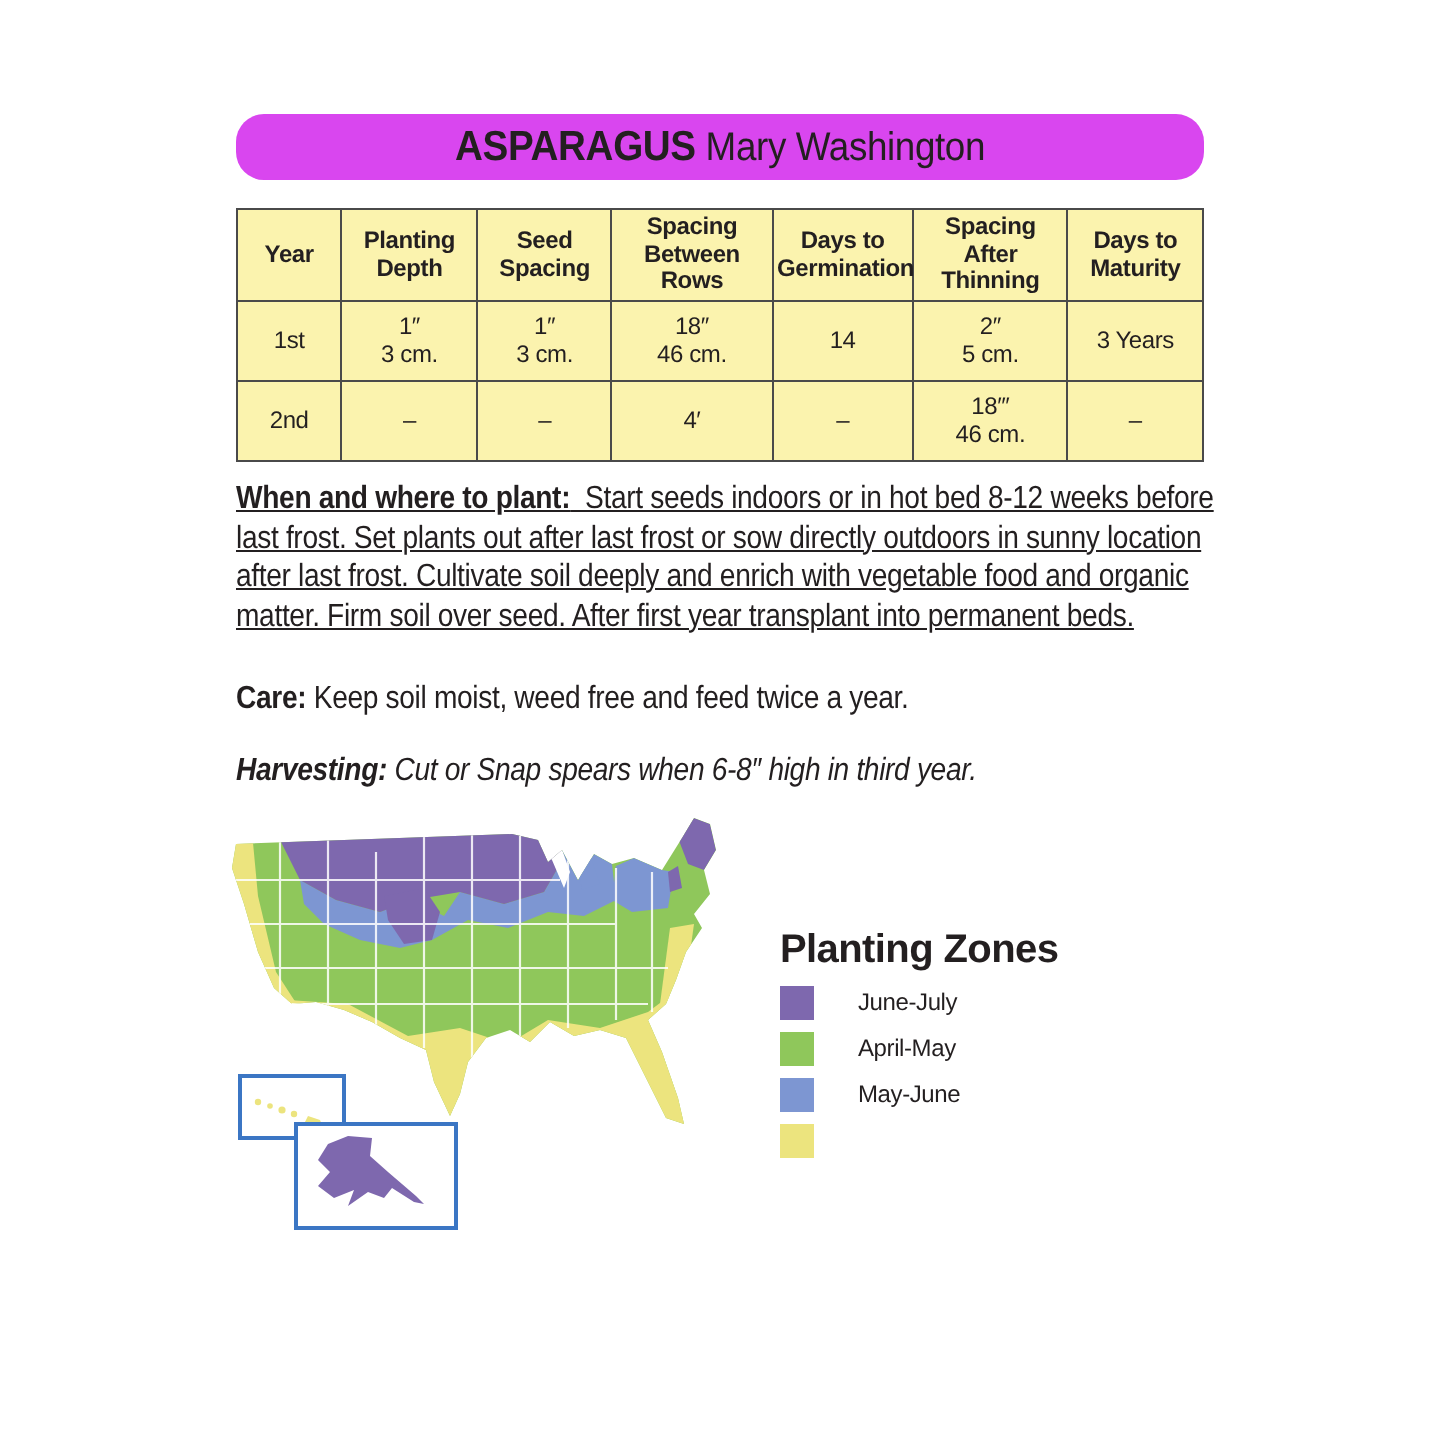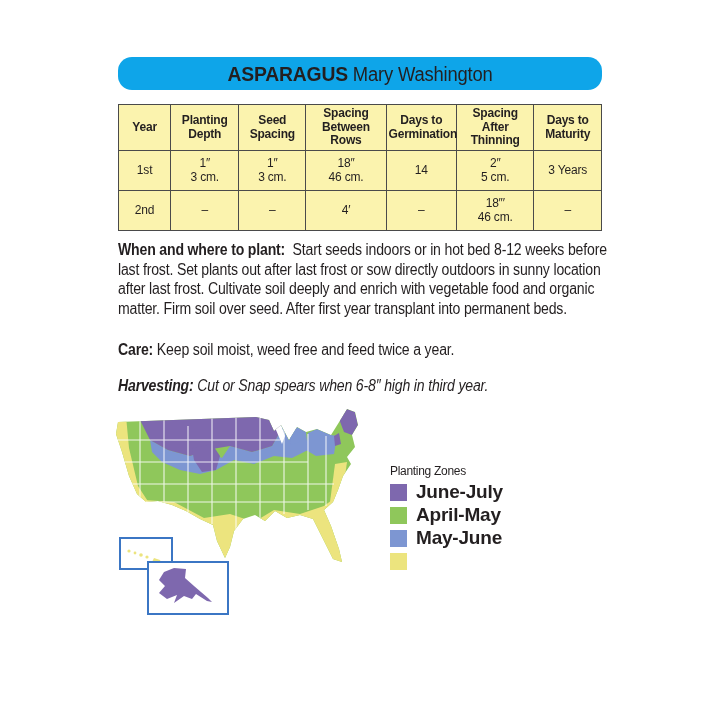--- a/index.html
+++ b/index.html
@@ -28,42 +28,42 @@
     font-size:12px;line-height:13.5px;text-align:center;letter-spacing:-0.2px;
   }
   table.info th,table.info td{border:1.5px solid #4a4a4a;padding:2px 2px;vertical-align:middle;}
   table.info th{font-weight:bold;height:41px;}
   table.info td{height:35px;margin-top:10px;}
   col.c0{width:10.8%}col.c1{width:14.1%}col.c2{width:13.9%}col.c3{width:16.6%}
   col.c4{width:14.6%}col.c5{width:16.0%}col.c6{width:14.0%}
 
   .para{font-size:16px;line-height:19.5px;letter-spacing:-0.2px;}
   .para b{font-weight:bold;}
-  .p-when{margin-top:9px;}
+  .p-when{margin-top:9px;text-decoration:underline;}
   .p-care{margin-top:22px;}
   .p-harvest{margin-top:16px;font-style:italic;}
 
   .map-section{position:relative;margin-top:11px;height:212px;}
   .map-svg{position:absolute;left:-14px;top:0;}
 
   .legend{position:absolute;left:272px;top:58px;width:230px;}
-  .legend-title{font-size:12px;font-weight:normal;letter-spacing:-0.3px;}
+  .legend-title{font-size:20px;font-weight:bold;letter-spacing:-0.3px;}
   .legend-item{display:flex;align-items:center;margin-top:5px;height:18px;}
   .legend-swatch{width:17px;height:17px;flex:0 0 17px;}
-  .legend-label{margin-left:9px;font-size:19px;letter-spacing:-0.2px;white-space:nowrap;font-weight:bold;}
+  .legend-label{margin-left:22px;font-size:12px;letter-spacing:-0.2px;white-space:nowrap;}
 
   .footer{margin-top:2px;text-align:center;font-size:14px;letter-spacing:0.4px;}
   .footer .cond{transform-origin:50% 0;margin-left:-6.8%;text-align:center;}
 </style>
 </head>
 <body>
 
 <div class="packet">
 
-  <div class="banner" style="background-color: #0ea5e9;">
+  <div class="banner" style="background-color: #d946ef;">
     <span class="banner-text"><b>ASPARAGUS</b><span> Mary Washington</span></span>
   </div>
 
 
   <table class="info" style="background-color: rgb(251, 243, 174);">
     <colgroup>
       <col class="c0">
         <col class="c1">
         <col class="c2">
         <col class="c3">

